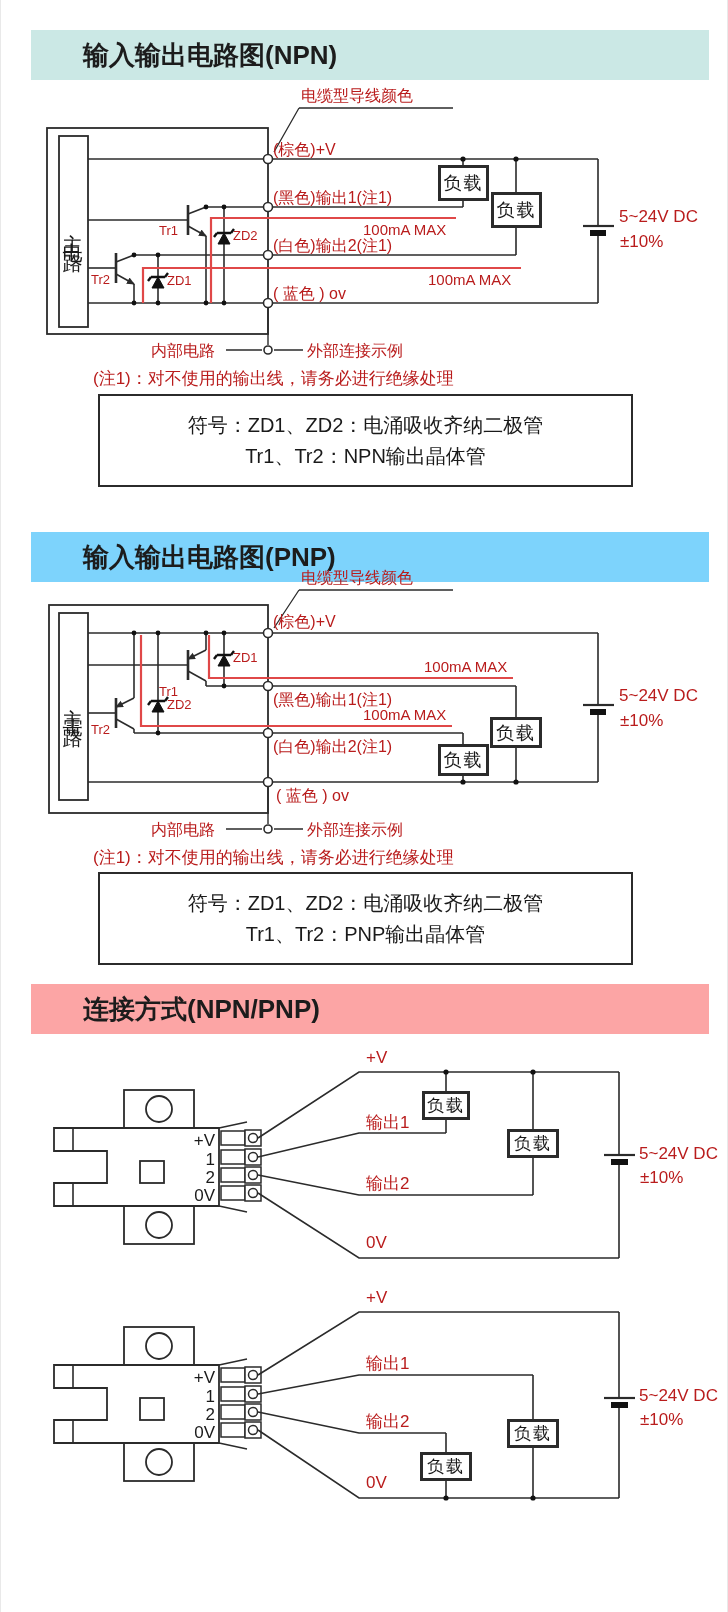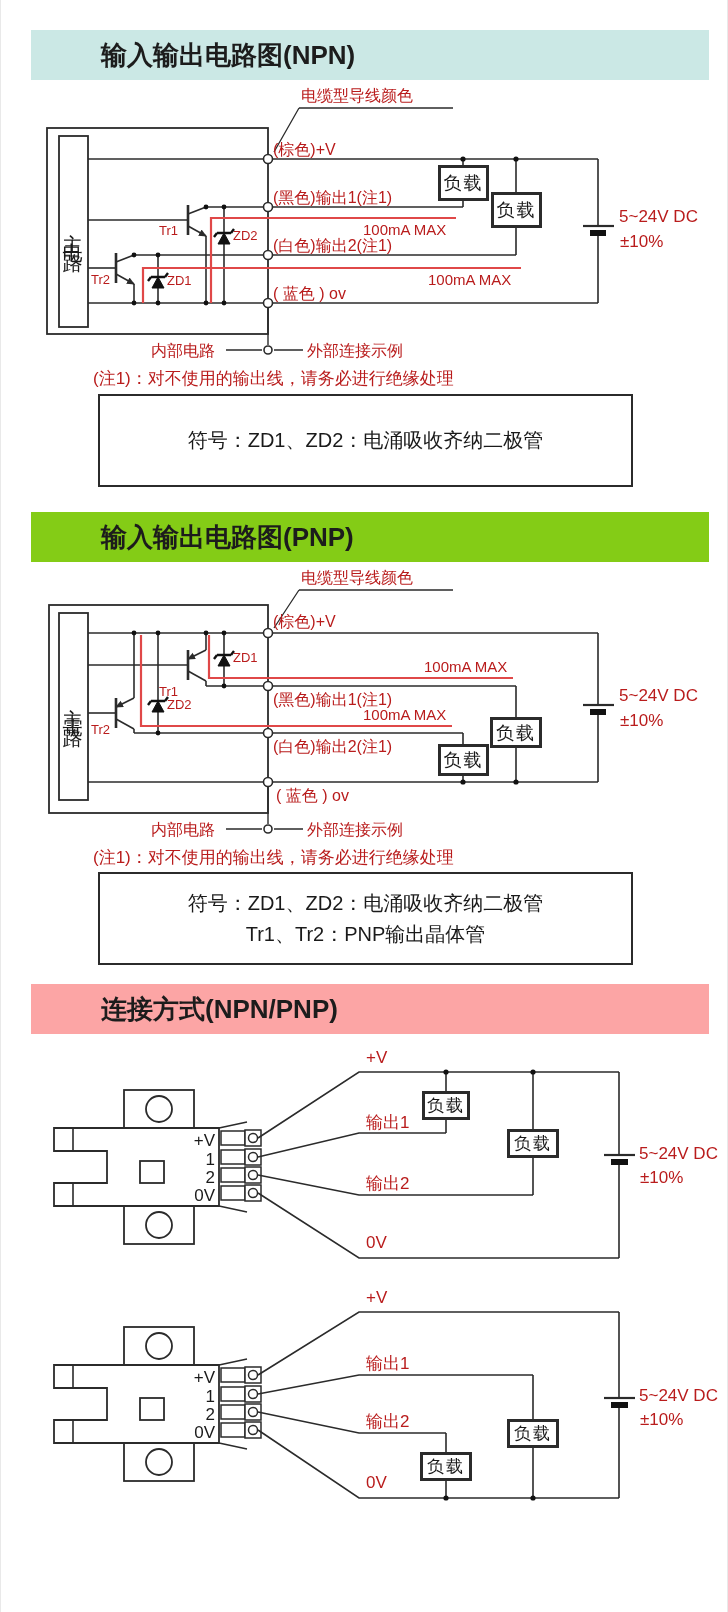--- a/index.html
+++ b/index.html
@@ -2,21 +2,21 @@
 <html><head>
 <meta charset="utf-8">
 <style>
   html,body{margin:0;padding:0;background:#fff;}
   #page{position:relative;width:728px;height:1612px;background:#fff;overflow:hidden;
         border-left:1px solid #e9e9e9;border-right:1px solid #e9e9e9;box-sizing:border-box;
         font-family:"Liberation Sans","DejaVu Sans",sans-serif;color:#1a1a1a;}
   svg.layer{position:absolute;left:0;top:0;}
   .t{position:absolute;white-space:nowrap;color:#b91c1c;}
   .hdr{position:absolute;left:30px;width:678px;height:50px;line-height:50px;
-       padding-left:70px;box-sizing:border-box;font-size:26px;font-weight:bold;color:#1c1c1c;}
+       padding-left:52px;box-sizing:border-box;font-size:26px;font-weight:bold;color:#1c1c1c;}
   .loadbox{position:absolute;border:2px solid #2b2b2b;background:#fff;display:flex;
            align-items:center;justify-content:center;font-size:18px;letter-spacing:2px;box-sizing:border-box;}
   .vtext{position:absolute;writing-mode:vertical-rl;text-orientation:upright;
          display:flex;align-items:center;justify-content:center;font-size:20px;letter-spacing:10px;}
   .symbox{position:absolute;left:97px;width:535px;height:93px;border:2px solid #2b2b2b;
           display:flex;flex-direction:column;align-items:center;justify-content:center;
           font-size:20px;line-height:31px;box-sizing:border-box;background:#fff;}
   .pinlab{position:absolute;width:30px;text-align:right;font-size:17px;}
   .wl{font-size:16px;}
   .cur{font-size:15px;}
@@ -210,21 +210,21 @@
     <rect x="610" y="1402" width="17" height="6" fill="#111"></rect>
     <g fill="#111">
       <circle cx="445" cy="1498" r="2.6"></circle>
         <circle cx="532" cy="1498" r="2.6"></circle>
     </g>
   </svg>
 
   <div class="hdr" style="top:30px;background:#cbe8e5;">
     <span>输入输出电路图(NPN)</span>
   </div>
-  <div class="hdr" style="top:512px;background:#84cc16;">
+  <div class="hdr" style="top:532px;background:#7dd3fc;">
     <span>输入输出电路图(PNP)</span>
   </div>
   <div class="hdr" style="top:984px;background:#fca5a5;">
     <span>连接方式(NPN/PNP)</span>
   </div>
 
   <div class="t wl" style="left:300px;top:86px;">电缆型导线颜色</div>
   <div class="vtext" style="left:58px;top:136px;width:29px;height:191px;">主电路</div>
   <div class="t wl" style="left:272px;top:140px;">(棕色)+V</div>
   <div class="t wl" style="left:272px;top:188px;">(黑色)输出1(注1)</div>
@@ -238,20 +238,21 @@
   <div class="t trl" style="left:166px;top:273px;">ZD1</div>
   <div class="loadbox" style="left:438px;top:166px;width:49px;height:34px;">负载</div>
   <div class="loadbox" style="left:491px;top:193px;width:49px;height:34px;">负载</div>
   <div class="t sup1" style="left:618px;top:207px;">5~24V DC</div>
   <div class="t sup1" style="left:619px;top:232px;">±10%</div>
   <div class="t wl" style="left:150px;top:341px;">内部电路</div>
   <div class="t wl" style="left:306px;top:341px;">外部连接示例</div>
   <div class="t sup1" style="left:92px;top:367px;">(注1)：对不使用的输出线，请务必进行绝缘处理</div>
   <div class="symbox" style="top:394px;">
     <div>符号：ZD1、ZD2：电涌吸收齐纳二极管</div>
+    <div>Tr1、Tr2：NPN输出晶体管</div>
   </div>
 
   <div class="t wl" style="left:300px;top:568px;">电缆型导线颜色</div>
   <div class="vtext" style="left:58px;top:613px;width:29px;height:187px;">主電路</div>
   <div class="t wl" style="left:272px;top:612px;">(棕色)+V</div>
   <div class="t cur" style="left:423px;top:658px;">100mA MAX</div>
   <div class="t wl" style="left:272px;top:690px;">(黑色)输出1(注1)</div>
   <div class="t cur" style="left:362px;top:706px;">100mA MAX</div>
   <div class="t wl" style="left:272px;top:737px;">(白色)输出2(注1)</div>
   <div class="t wl" style="left:275px;top:786px;">( 蓝色 ) ov</div>

